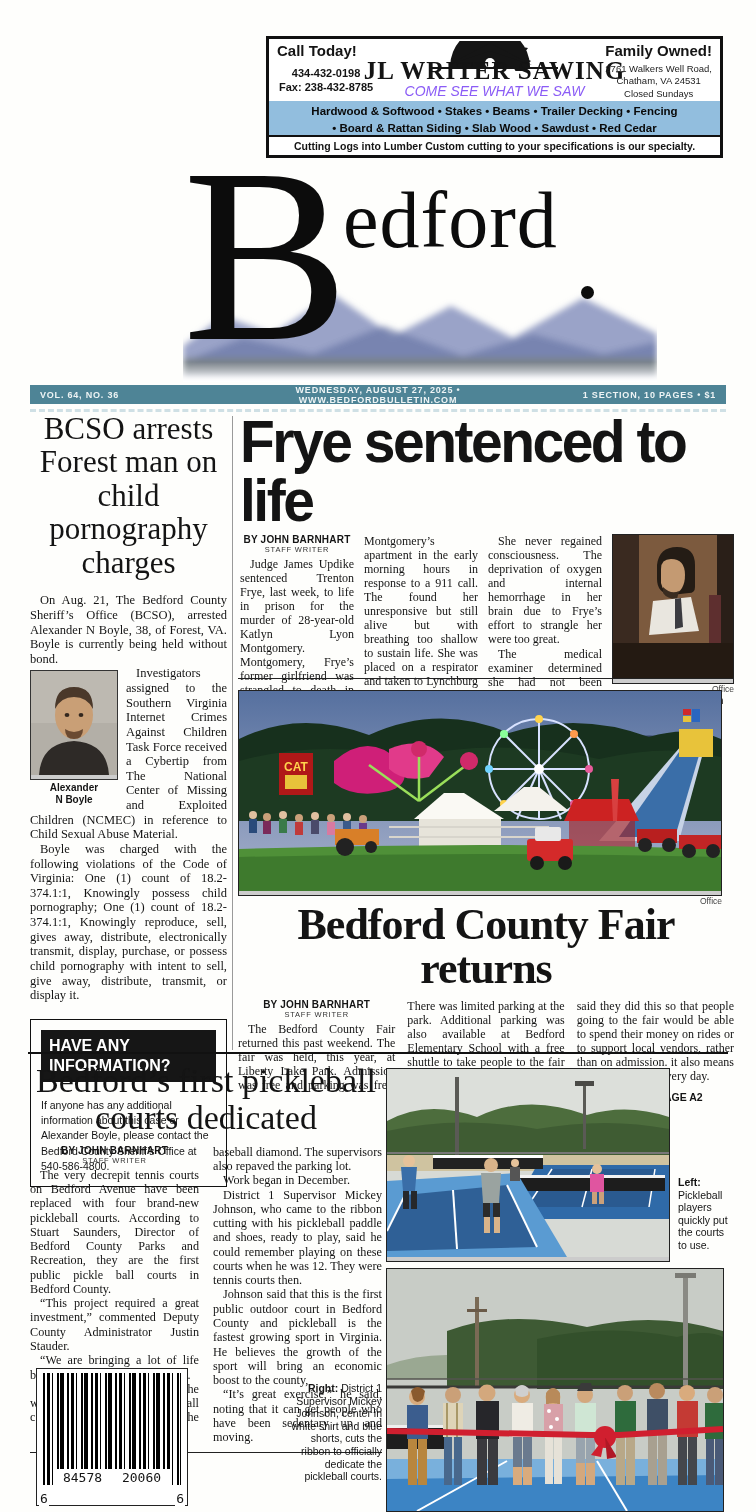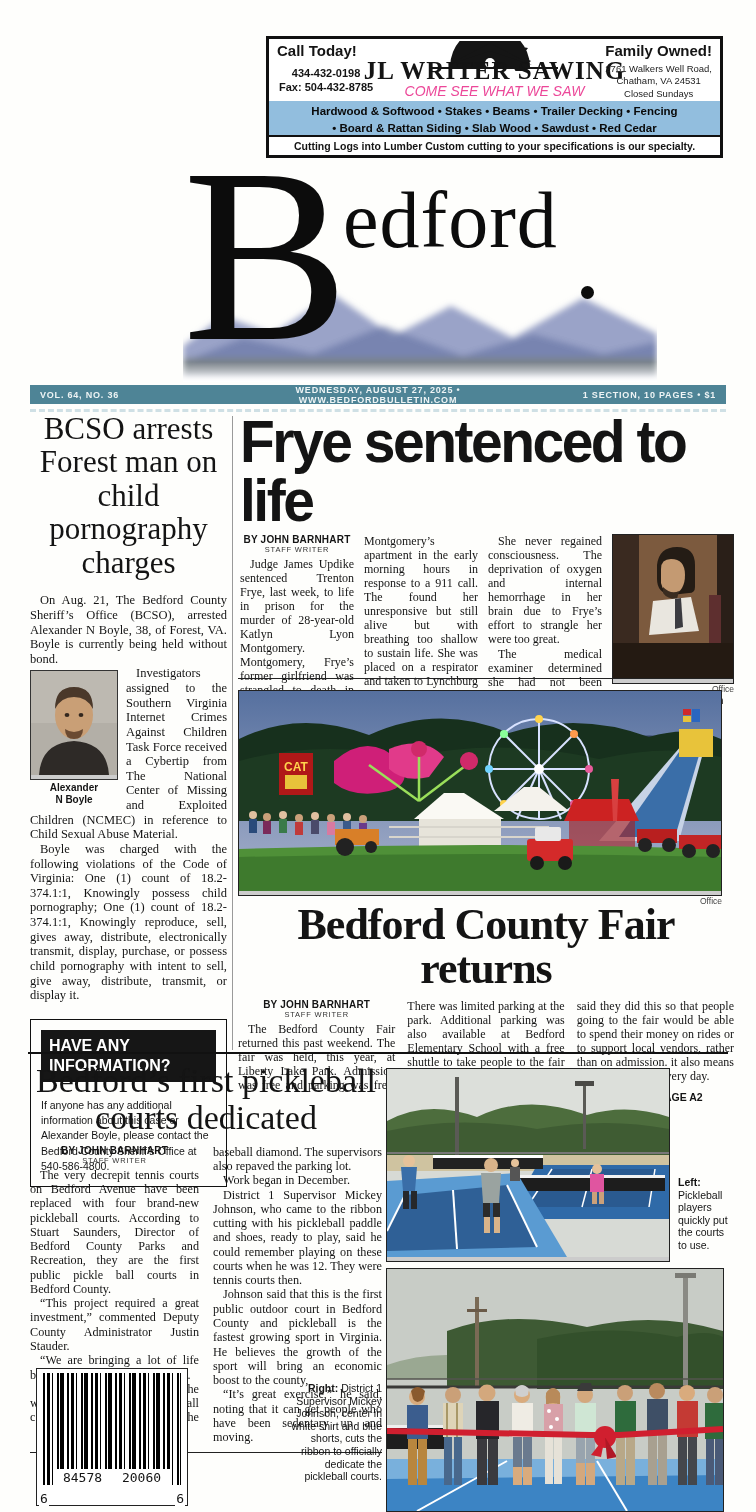--- a/index.html
+++ b/index.html
@@ -8,21 +8,21 @@
 
   
   .ad { position:absolute; left:266px; top:36px; width:457px; height:122px; border:3px solid #101010; background:#fff; }
   .ad-top { position:relative; height:62px; }
   .ad-calltoday { position:absolute; left:8px; top:3px; font-family:"Liberation Sans",sans-serif; font-weight:bold; font-size:15px; }
   .ad-familyowned { position:absolute; right:8px; top:3px; font-family:"Liberation Sans",sans-serif; font-weight:bold; font-size:15px; }
   .ad-phone { position:absolute; left:10px; top:28px; font-family:"Liberation Sans",sans-serif; font-weight:bold; font-size:11px; text-align:center; line-height:1.25; }
   .ad-address { position:absolute; right:8px; top:24px; font-family:"Liberation Sans",sans-serif; font-size:9.5px; text-align:center; line-height:1.3; color:#222; }
   .ad-sawblade { position:absolute; left:50%; top:2px; transform:translateX(-50%); }
   .ad-name { position:absolute; left:50%; top:18px; transform:translateX(-50%); font-family:"Liberation Serif",serif; font-weight:bold; font-size:25px; letter-spacing:1px; white-space:nowrap; }
-  .ad-tagline { position:absolute; left:50%; top:44px; transform:translateX(-50%); font-family:"Liberation Sans",sans-serif; font-style:italic; font-size:14px; white-space:nowrap; color:#ec4899; }
+  .ad-tagline { position:absolute; left:50%; top:44px; transform:translateX(-50%); font-family:"Liberation Sans",sans-serif; font-style:italic; font-size:14px; white-space:nowrap; color:#8b5cf6; }
   .ad-band { height:34px; background:#92bede; font-family:"Liberation Sans",sans-serif; font-weight:bold; font-size:11.5px; text-align:center; line-height:1.45; padding-top:2px; color:#0a0a0a; }
   .ad-footer { border-top:2px solid #101010; font-family:"Liberation Sans",sans-serif; font-weight:bold; font-size:10.5px; text-align:center; padding-top:3px; height:20px; }
 
   
   .masthead { position:absolute; left:183px; top:166px; width:474px; height:216px; }
   .masthead svg { position:absolute; left:0; top:0; }
   .mh-b { position:absolute; left:0px; top:-34px; font-size:248px; line-height:1; font-family:"Liberation Serif",serif; color:#0c0c0c; }
   .mh-line1 { position:absolute; left:160px; top:14px; font-size:80px; line-height:1; font-family:"Liberation Serif",serif; color:#0c0c0c; letter-spacing:1px; }
   .mh-dot { position:absolute; left:398px; top:120px; width:13px; height:13px; border-radius:50%; background:#0c0c0c; }
   .mh-line2 { position:absolute; left:148px; top:88px; font-size:108px; line-height:1; font-family:"Liberation Serif",serif; font-weight:bold; color:#0c0c0c; letter-spacing:0px; }
@@ -115,21 +115,21 @@
             <path d="M18 24 L60 2 L102 24 L60 10 Z"></path>
             <circle cx="60" cy="22" r="5" fill="#fff"></circle>
           </g>
           <rect x="2" y="26" width="126" height="2" fill="#151515"></rect>
         </svg>
       </div>
       <div class="ad-name">JL WRITER SAWING</div>
       <div class="ad-tagline">COME SEE WHAT WE SAW</div>
       <div class="ad-phone">
         <span>434-432-0198</span><br>
-        <span>Fax: 504-432-8785</span>
+        <span>Fax: 238-432-8785</span>
       </div>
       <div class="ad-address">
         <span>2761 Walkers Well Road,</span><br>
         <span>Chatham, VA 24531</span><br>
         <span>Closed Sundays</span>
       </div>
     </div>
     <div class="ad-band">
       <div>Hardwood &amp; Softwood • Stakes • Beams • Trailer Decking • Fencing</div>
       <div>• Board &amp; Rattan Siding • Slab Wood • Sawdust • Red Cedar</div>

